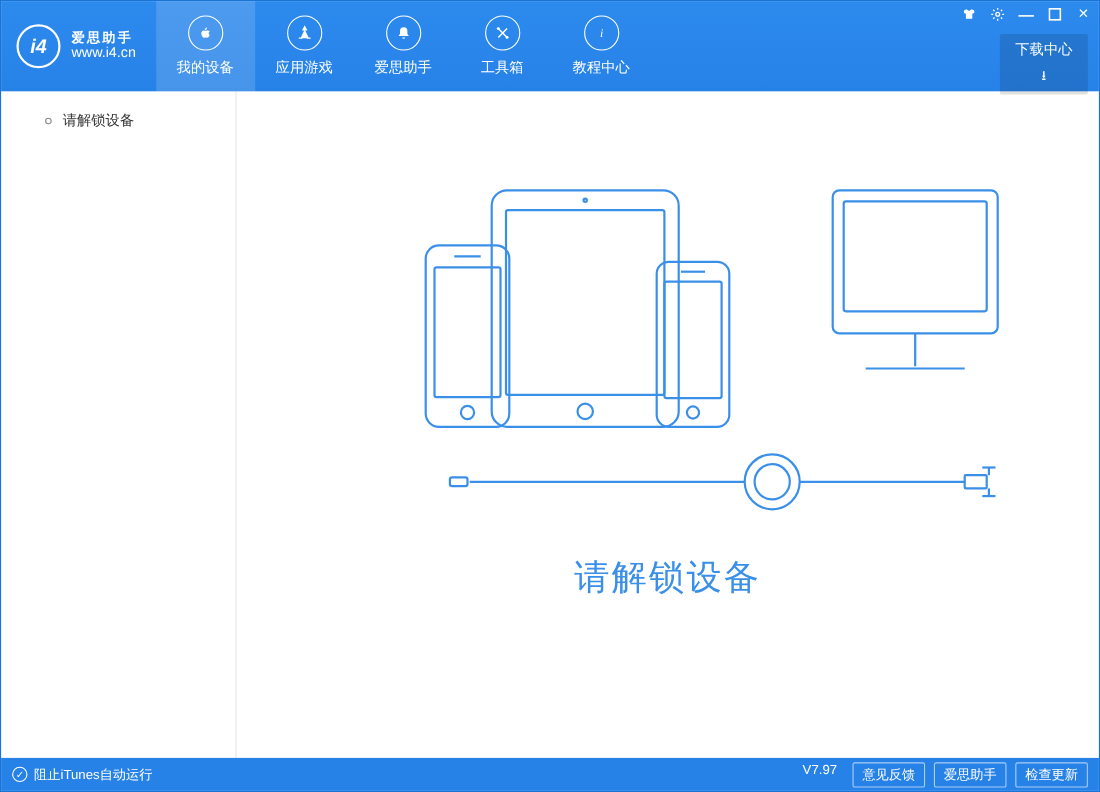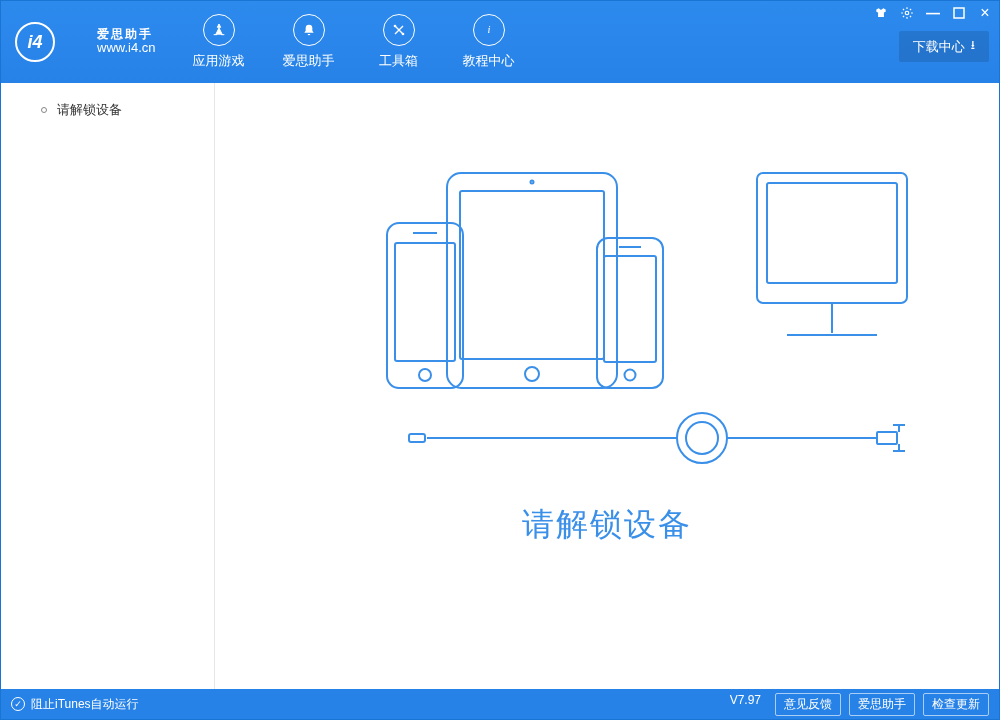--- a/index.html
+++ b/index.html
@@ -1,34 +1,34 @@
 <!DOCTYPE html>
 <html><head>
 <meta charset="utf-8">
 <style>
 * { margin: 0; padding: 0; box-sizing: border-box; }
 body { font-family: "Microsoft YaHei", Arial, sans-serif; font-size: 12px; background: #fff; overflow: hidden; }
 .app { width: 1000px; height: 720px; display: flex; flex-direction: column; border: 1px solid #1a74d4; }
 
 .header { background: linear-gradient(#2d8aed, #2782e8); height: 82px; display: flex; align-items: stretch; color: #fff; position: relative; }
-.logo-block { display: flex; align-items: center; padding: 0 18px 0 14px; gap: 32px; }
+.logo-block { display: flex; align-items: center; padding: 0 18px 0 14px; }
 .logo-circle { width: 40px; height: 40px; border: 2px solid #fff; border-radius: 50%; display: flex; align-items: center; justify-content: center; font-style: italic; font-weight: bold; font-size: 18px; margin-right: 10px; }
 .logo-text .cn { font-size: 12px; font-weight: bold; letter-spacing: 2px; line-height: 1.1; }
 .logo-text .url { font-size: 13px; line-height: 1.1; }
 
 .nav { display: flex; align-items: stretch; }
 .nav-item { width: 90px; display: flex; flex-direction: column; align-items: center; justify-content: center; cursor: pointer; }
 .nav-item.active { background: rgba(255,255,255,0.15); }
 .nav-icon { width: 32px; height: 32px; border: 1.5px solid #fff; border-radius: 50%; display: flex; align-items: center; justify-content: center; margin-bottom: 6px; }
 .nav-icon svg { width: 16px; height: 16px; fill: #fff; stroke: #fff; }
 .nav-label { font-size: 13px; }
 
 .window-controls { position: absolute; top: 4px; right: 6px; display: flex; gap: 10px; align-items: center; }
 .window-controls span { cursor: pointer; font-size: 14px; line-height: 1; display:inline-flex; width:16px; height:16px; align-items:center; justify-content:center; }
-.download-center { position: absolute; top: 30px; right: 10px; background: rgba(0,0,0,0.12); padding: 5px 14px; border-radius: 2px; font-size: 13px; cursor: pointer; display:flex; align-items:center; gap:6px;}
+.download-center { position: absolute; top: 30px; right: 10px; background: rgba(0,0,0,0.12); padding: 5px 14px; border-radius: 2px; font-size: 13px; cursor: pointer; display:flex; align-items:center; gap:6px;flex-direction:column;}
 .download-center .dl-icon { font-size: 12px;}
 
 .body { flex: 1; display: flex; overflow: hidden; margin-left: 24px; }
 .sidebar { width: 190px; border-right: 1px solid #e6e6e6; padding-top: 10px; }
 .sidebar-item { display: flex; align-items: center; padding: 8px 16px; color: #333; font-size: 13px; cursor: pointer; }
 .sidebar-bullet { width: 6px; height: 6px; border: 1px solid #888; border-radius: 50%; margin-right: 10px; }
 
 .main { flex: 1; display: flex; flex-direction: column; align-items: center; justify-content: flex-start; padding-top: 60px; }
 .illustration { width: 640px; height: 330px; }
 .illustration line, .illustration rect, .illustration circle, .illustration path, .illustration polyline { stroke: #3a8fe8; fill: none; stroke-width: 2; }
@@ -48,20 +48,28 @@
   <div class="header">
     <div class="logo-block">
       <div class="logo-circle">i4</div>
       <div class="logo-text">
         <div class="cn">爱思助手</div>
         <div class="url">www.i4.cn</div>
       </div>
     </div>
 
     <div class="nav">
+      <div class="nav-item active">
+        <div class="nav-icon">
+          <svg viewBox="0 0 24 24">
+              <path d="M16 13c0-2 1.5-3 1.5-3s-1-1.5-3-1.5c-1 0-1.5.5-2.5.5s-1.5-.5-2.5-.5c-2 0-3.5 1.7-3.5 4 0 3 2 6 3.5 6 .8 0 1.2-.5 2.5-.5s1.7.5 2.5.5c1.5 0 3-3 3-4 0 0-1.5-.5-1.5-1.5zM13 7c.8-1 .7-2.5.7-2.5s-1.5.2-2.2 1.2c-.7.9-.6 2.3-.6 2.3s1.3 0 2.1-1z" fill="#fff" stroke="none"></path>
+            </svg>
+        </div>
+        <div class="nav-label">我的设备</div>
+      </div>
       <div class="nav-item">
         <div class="nav-icon">
           <svg viewBox="0 0 24 24">
               <path d="M12 3l2.5 5H9.5zM7 19l5-10 5 10M4 19h5M15 19h5" stroke-width="1.5"></path>
             </svg>
         </div>
         <div class="nav-label">应用游戏</div>
       </div>
       <div class="nav-item">
         <div class="nav-icon">

